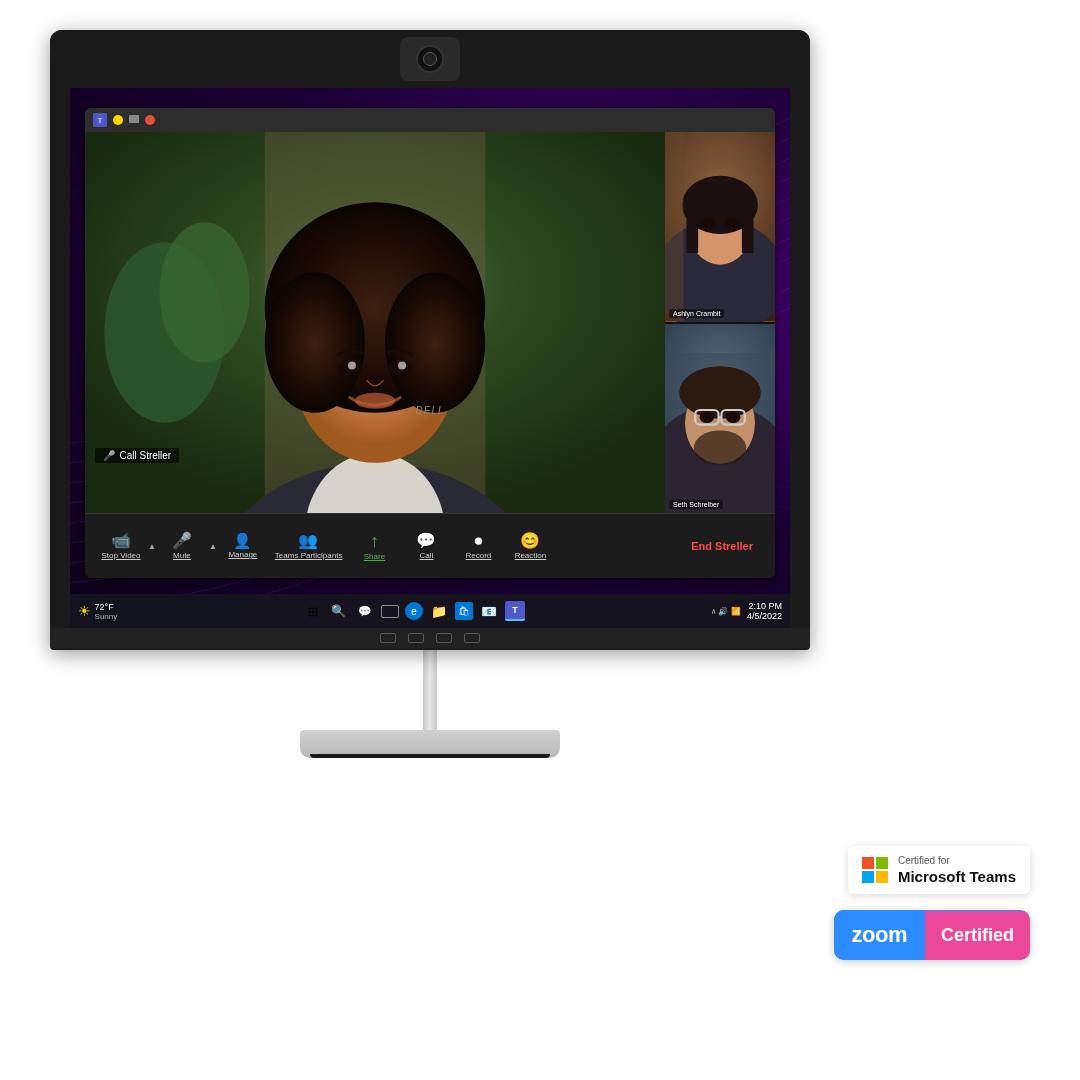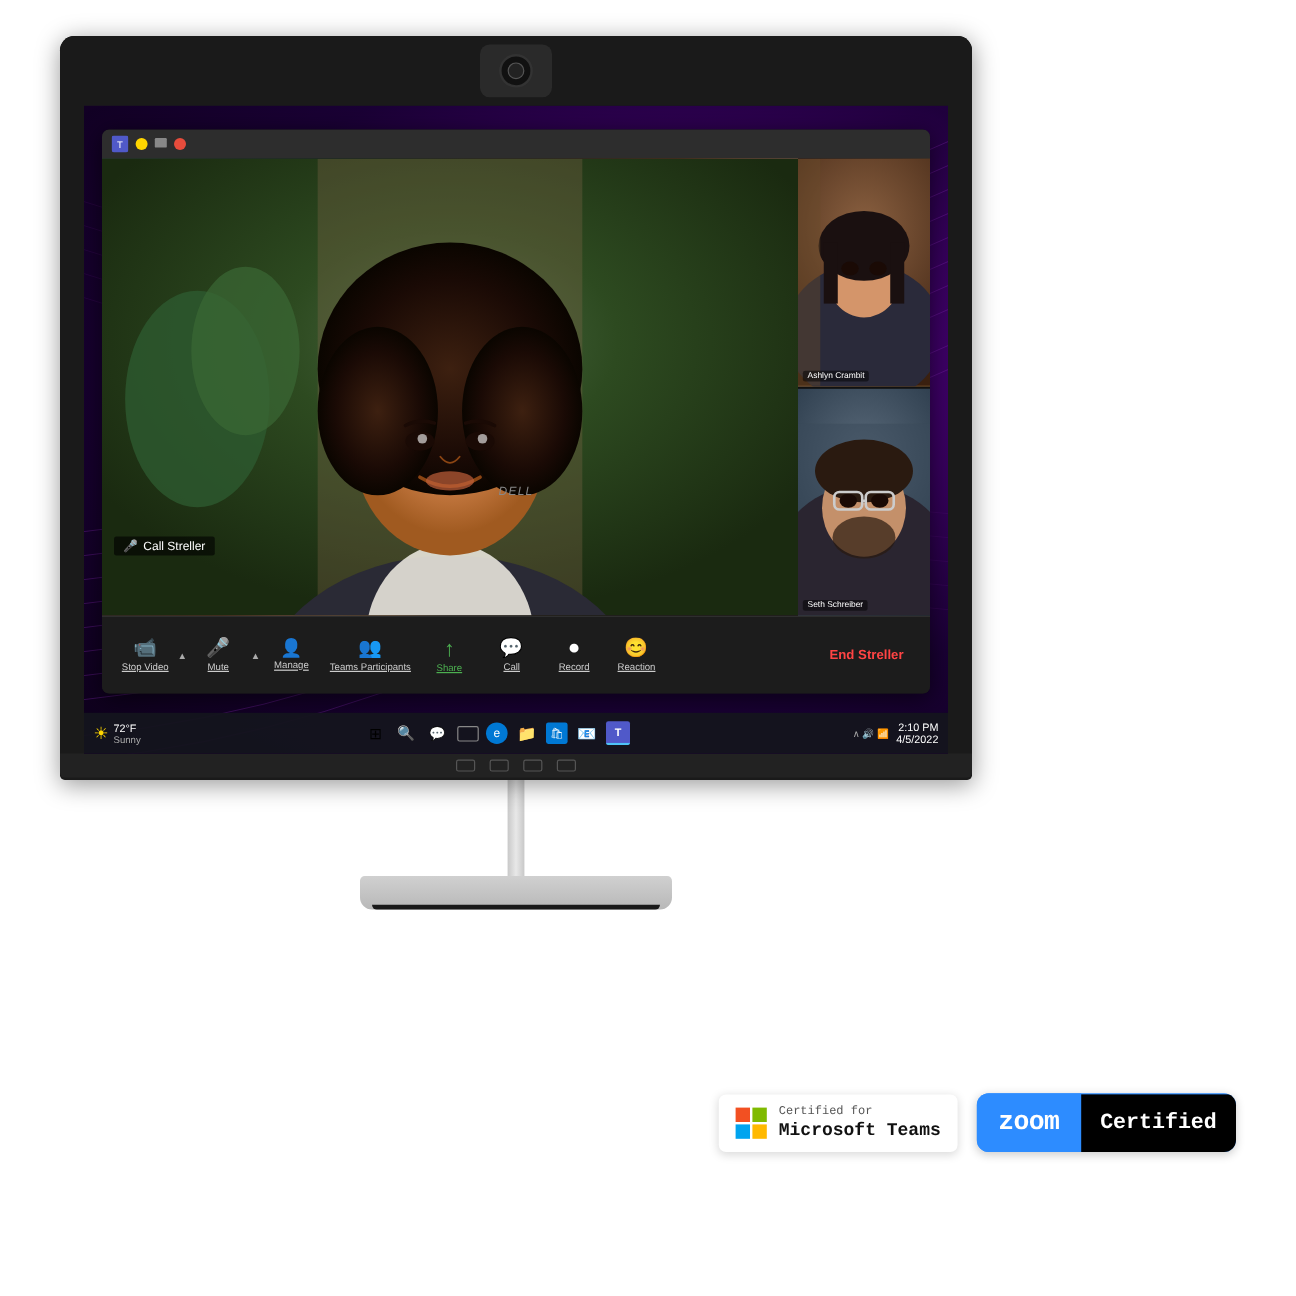--- a/index.html
+++ b/index.html
@@ -390,24 +390,23 @@
       background: #1a1a1a;
       border-radius: 0 0 8px 8px;
     }
 
     
     .cert-container {
       position: absolute;
       right: 50px;
       bottom: 120px;
       display: flex;
-      flex-direction: row;
+      flex-direction: column;
       gap: 16px;
       align-items: flex-end;
-      font-family: Liberation Mono, monospace;
     }
 
     .ms-cert {
       display: flex;
       align-items: center;
       gap: 10px;
       background: white;
       padding: 8px 14px;
       border-radius: 6px;
       box-shadow: 0 2px 8px rgba(0,0,0,0.15);
@@ -461,21 +460,21 @@
     }
 
     .zoom-logo-text {
       font-size: 22px;
       font-weight: 700;
       color: white;
       letter-spacing: -0.5px;
     }
 
     .zoom-certified-part {
-      background: #000000;
+      background: #ec4899;
       padding: 14px 16px;
       display: flex;
       align-items: center;
     }
 
     .zoom-cert-text {
       font-size: 18px;
       font-weight: 600;
       color: white;
     }

